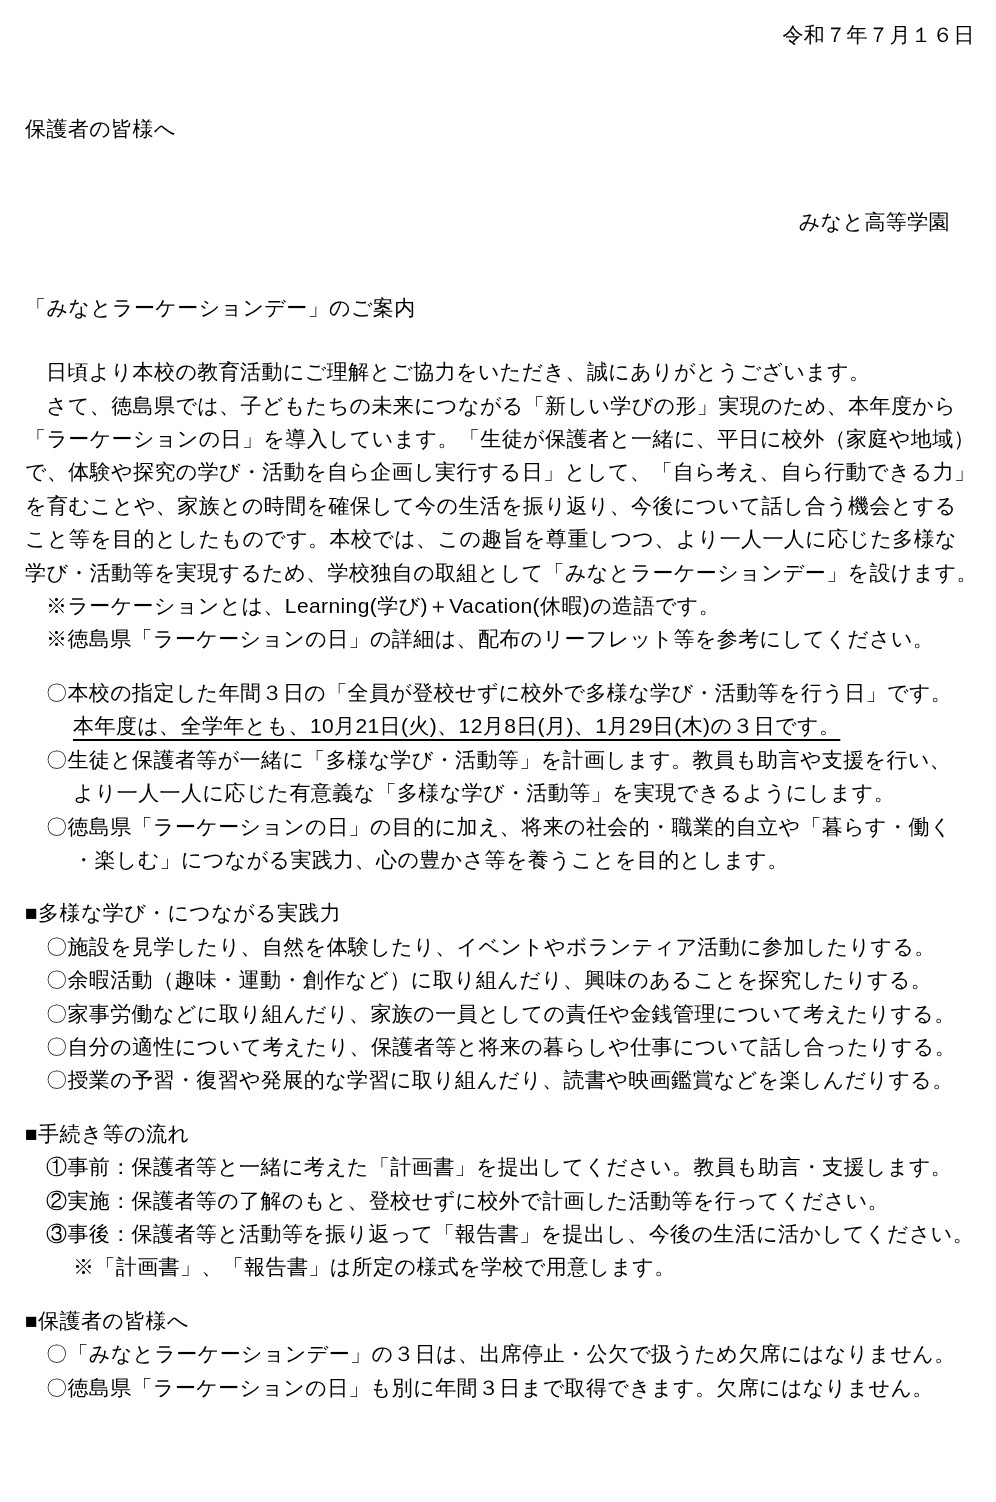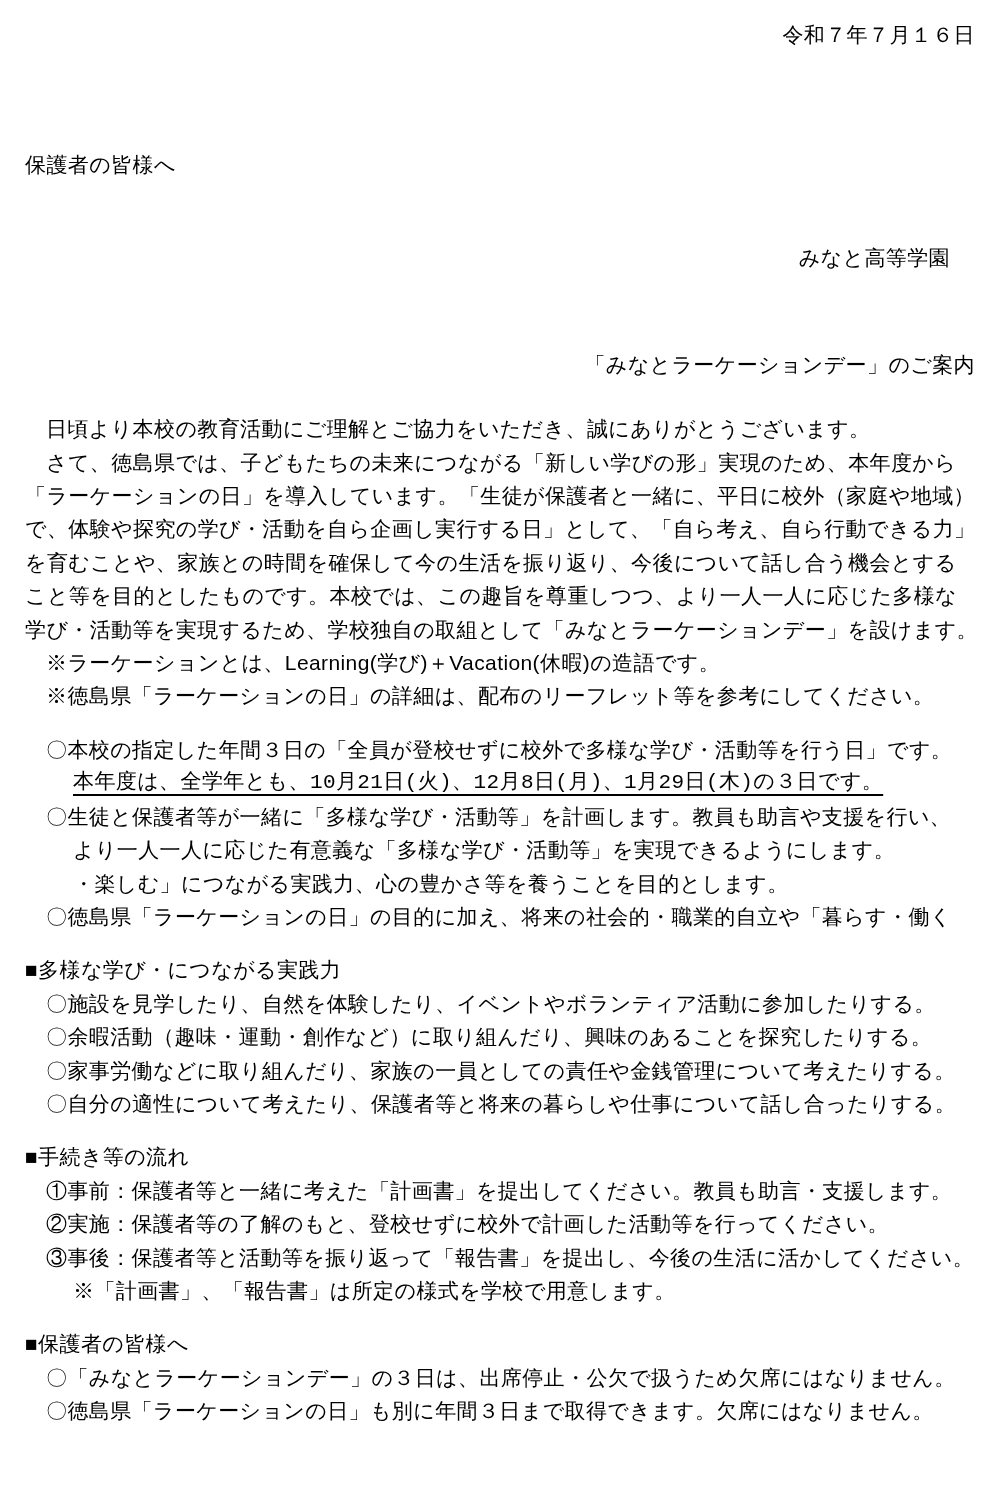--- a/index.html
+++ b/index.html
@@ -20,50 +20,49 @@
     height: 1136px;
     padding: 18px 21px 0 25px;
     font-size: 21px;
     line-height: 33.4px;
     letter-spacing: 0.4px;
   }
   .date-line {
     text-align: right;
   }
   .recipient-line {
-    margin-top: 97px;
+    margin-top: 61px;
   }
   .sender-block {
     margin-top: 56px;
     width: fit-content;
     margin-left: auto;
     margin-right: 25px;
     line-height: 40px;
     text-align: right;
   }
   .doc-title {
-    margin-top: 70px;
-    text-align: right;
+    margin-top: 49px;
+    text-align: left;
   }
   .intro {
     margin-top: 31px;
   }
   .section {
     margin-top: 20px;
   }
   .line, .heading {
     white-space: nowrap;
   }
   .line.i1 { padding-left: 21px; }
   .line.i2 { padding-left: 48px; }
   .line.u {
     text-decoration: underline;
     text-decoration-thickness: 2px;
     text-underline-offset: 6px;
-    font-family: Liberation Mono, monospace;
   }
 </style>
 </head>
 <body>
 
 <div class="page">
   <div class="date-line">令和７年７月１６日</div>
   <div class="recipient-line">保護者の皆様へ</div>
   <div class="sender-block">
     <div>みなと高等学園</div>
@@ -79,29 +78,30 @@
       <div class="line i0">学び・活動等を実現するため、学校独自の取組として「みなとラーケーションデー」を設けます。</div>
       <div class="line i1">※ラーケーションとは、Learning(学び)＋Vacation(休暇)の造語です。</div>
       <div class="line i1">※徳島県「ラーケーションの日」の詳細は、配布のリーフレット等を参考にしてください。</div>
     </div>
   <div>
       <div class="section">
         <div class="line i1">〇本校の指定した年間３日の「全員が登校せずに校外で多様な学び・活動等を行う日」です。</div>
         <div class="line i2 u">本年度は、全学年とも、10月21日(火)、12月8日(月)、1月29日(木)の３日です。</div>
         <div class="line i1">〇生徒と保護者等が一緒に「多様な学び・活動等」を計画します。教員も助言や支援を行い、</div>
         <div class="line i2">より一人一人に応じた有意義な「多様な学び・活動等」を実現できるようにします。</div>
+        <div class="line i1">〇徳島県「ラーケーションの日」の目的に加え、将来の社会的・職業的自立や「暮らす・働く</div>
         <div class="line i2">・楽しむ」につながる実践力、心の豊かさ等を養うことを目的とします。</div>
-        <div class="line i1">〇徳島県「ラーケーションの日」の目的に加え、将来の社会的・職業的自立や「暮らす・働く</div>
       </div>
       <div class="section">
         <div class="heading">■多様な学び・につながる実践力</div>
         <div class="line i1">〇施設を見学したり、自然を体験したり、イベントやボランティア活動に参加したりする。</div>
         <div class="line i1">〇余暇活動（趣味・運動・創作など）に取り組んだり、興味のあることを探究したりする。</div>
         <div class="line i1">〇家事労働などに取り組んだり、家族の一員としての責任や金銭管理について考えたりする。</div>
         <div class="line i1">〇自分の適性について考えたり、保護者等と将来の暮らしや仕事について話し合ったりする。</div>
+        <div class="line i1">〇授業の予習・復習や発展的な学習に取り組んだり、読書や映画鑑賞などを楽しんだりする。</div>
       </div>
       <div class="section">
         <div class="heading">■手続き等の流れ</div>
         <div class="line i1">①事前：保護者等と一緒に考えた「計画書」を提出してください。教員も助言・支援します。</div>
         <div class="line i1">②実施：保護者等の了解のもと、登校せずに校外で計画した活動等を行ってください。</div>
         <div class="line i1">③事後：保護者等と活動等を振り返って「報告書」を提出し、今後の生活に活かしてください。</div>
         <div class="line i2">※「計画書」、「報告書」は所定の様式を学校で用意します。</div>
       </div>
       <div class="section">
         <div class="heading">■保護者の皆様へ</div>

